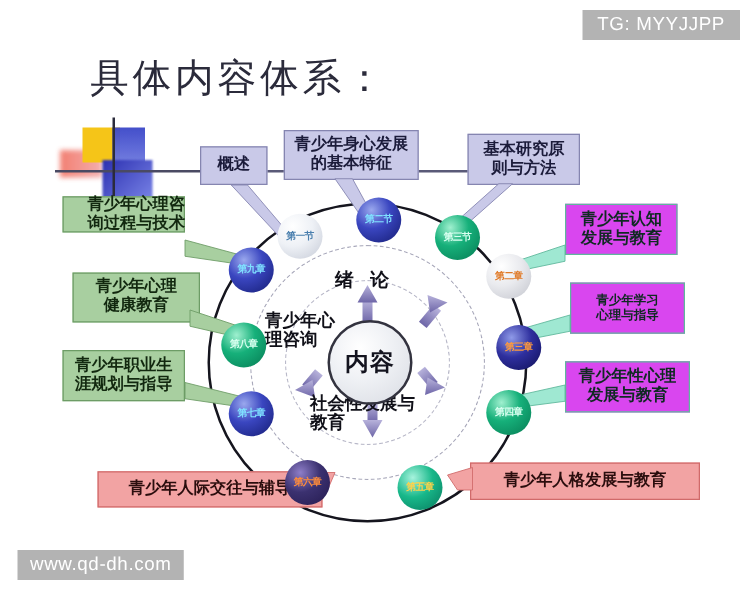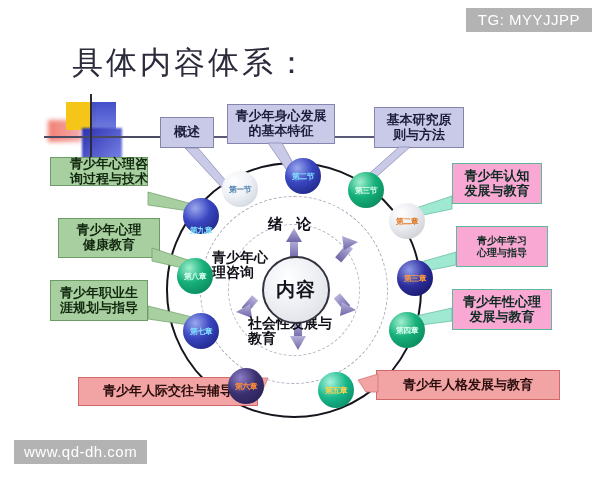--- a/index.html
+++ b/index.html
@@ -90,21 +90,21 @@
     color: #1b1b3a;
   }
   
   .c-green {
     background: #a8cfa0;
     border-color: #6d9c66;
     color: #12280f;
   }
   
   .c-aqua {
-    background: #f9a8d4;
+    background: #d946ef;
     border-color: #5fb79c;
     color: #0f2a22;
   }
   
   .c-pink {
     background: #f2a3a3;
     border-color: #d06a6a;
     color: #2a0d0d;
   }
 
@@ -302,21 +302,21 @@
   <div class="sphere sph-navy" style="left:228px; top:368px;">
     <span class="sph-txt">第六章</span>
   </div>
 
   <div class="sphere sph-blue" style="left:183px; top:313px;">
     <span class="sph-txt">第七章</span>
   </div>
   <div class="sphere sph-green" style="left:177px; top:258px;">
     <span class="sph-txt">第八章</span>
   </div>
-  <div class="sphere sph-blue" style="left:183px; top:198px;align-items:flex-end;">
+  <div class="sphere sph-blue" style="left:183px; top:198px;">
     <span class="sph-txt">第九章</span>
   </div>
 
   <div id="logo">
     <div class="sq sq-red"></div>
     <div class="sq sq-yellow"></div>
     <div class="sq sq-blue1"></div>
     <div class="sq sq-blue2"></div>
     <div class="hline"></div>
     <div class="vline"></div>

